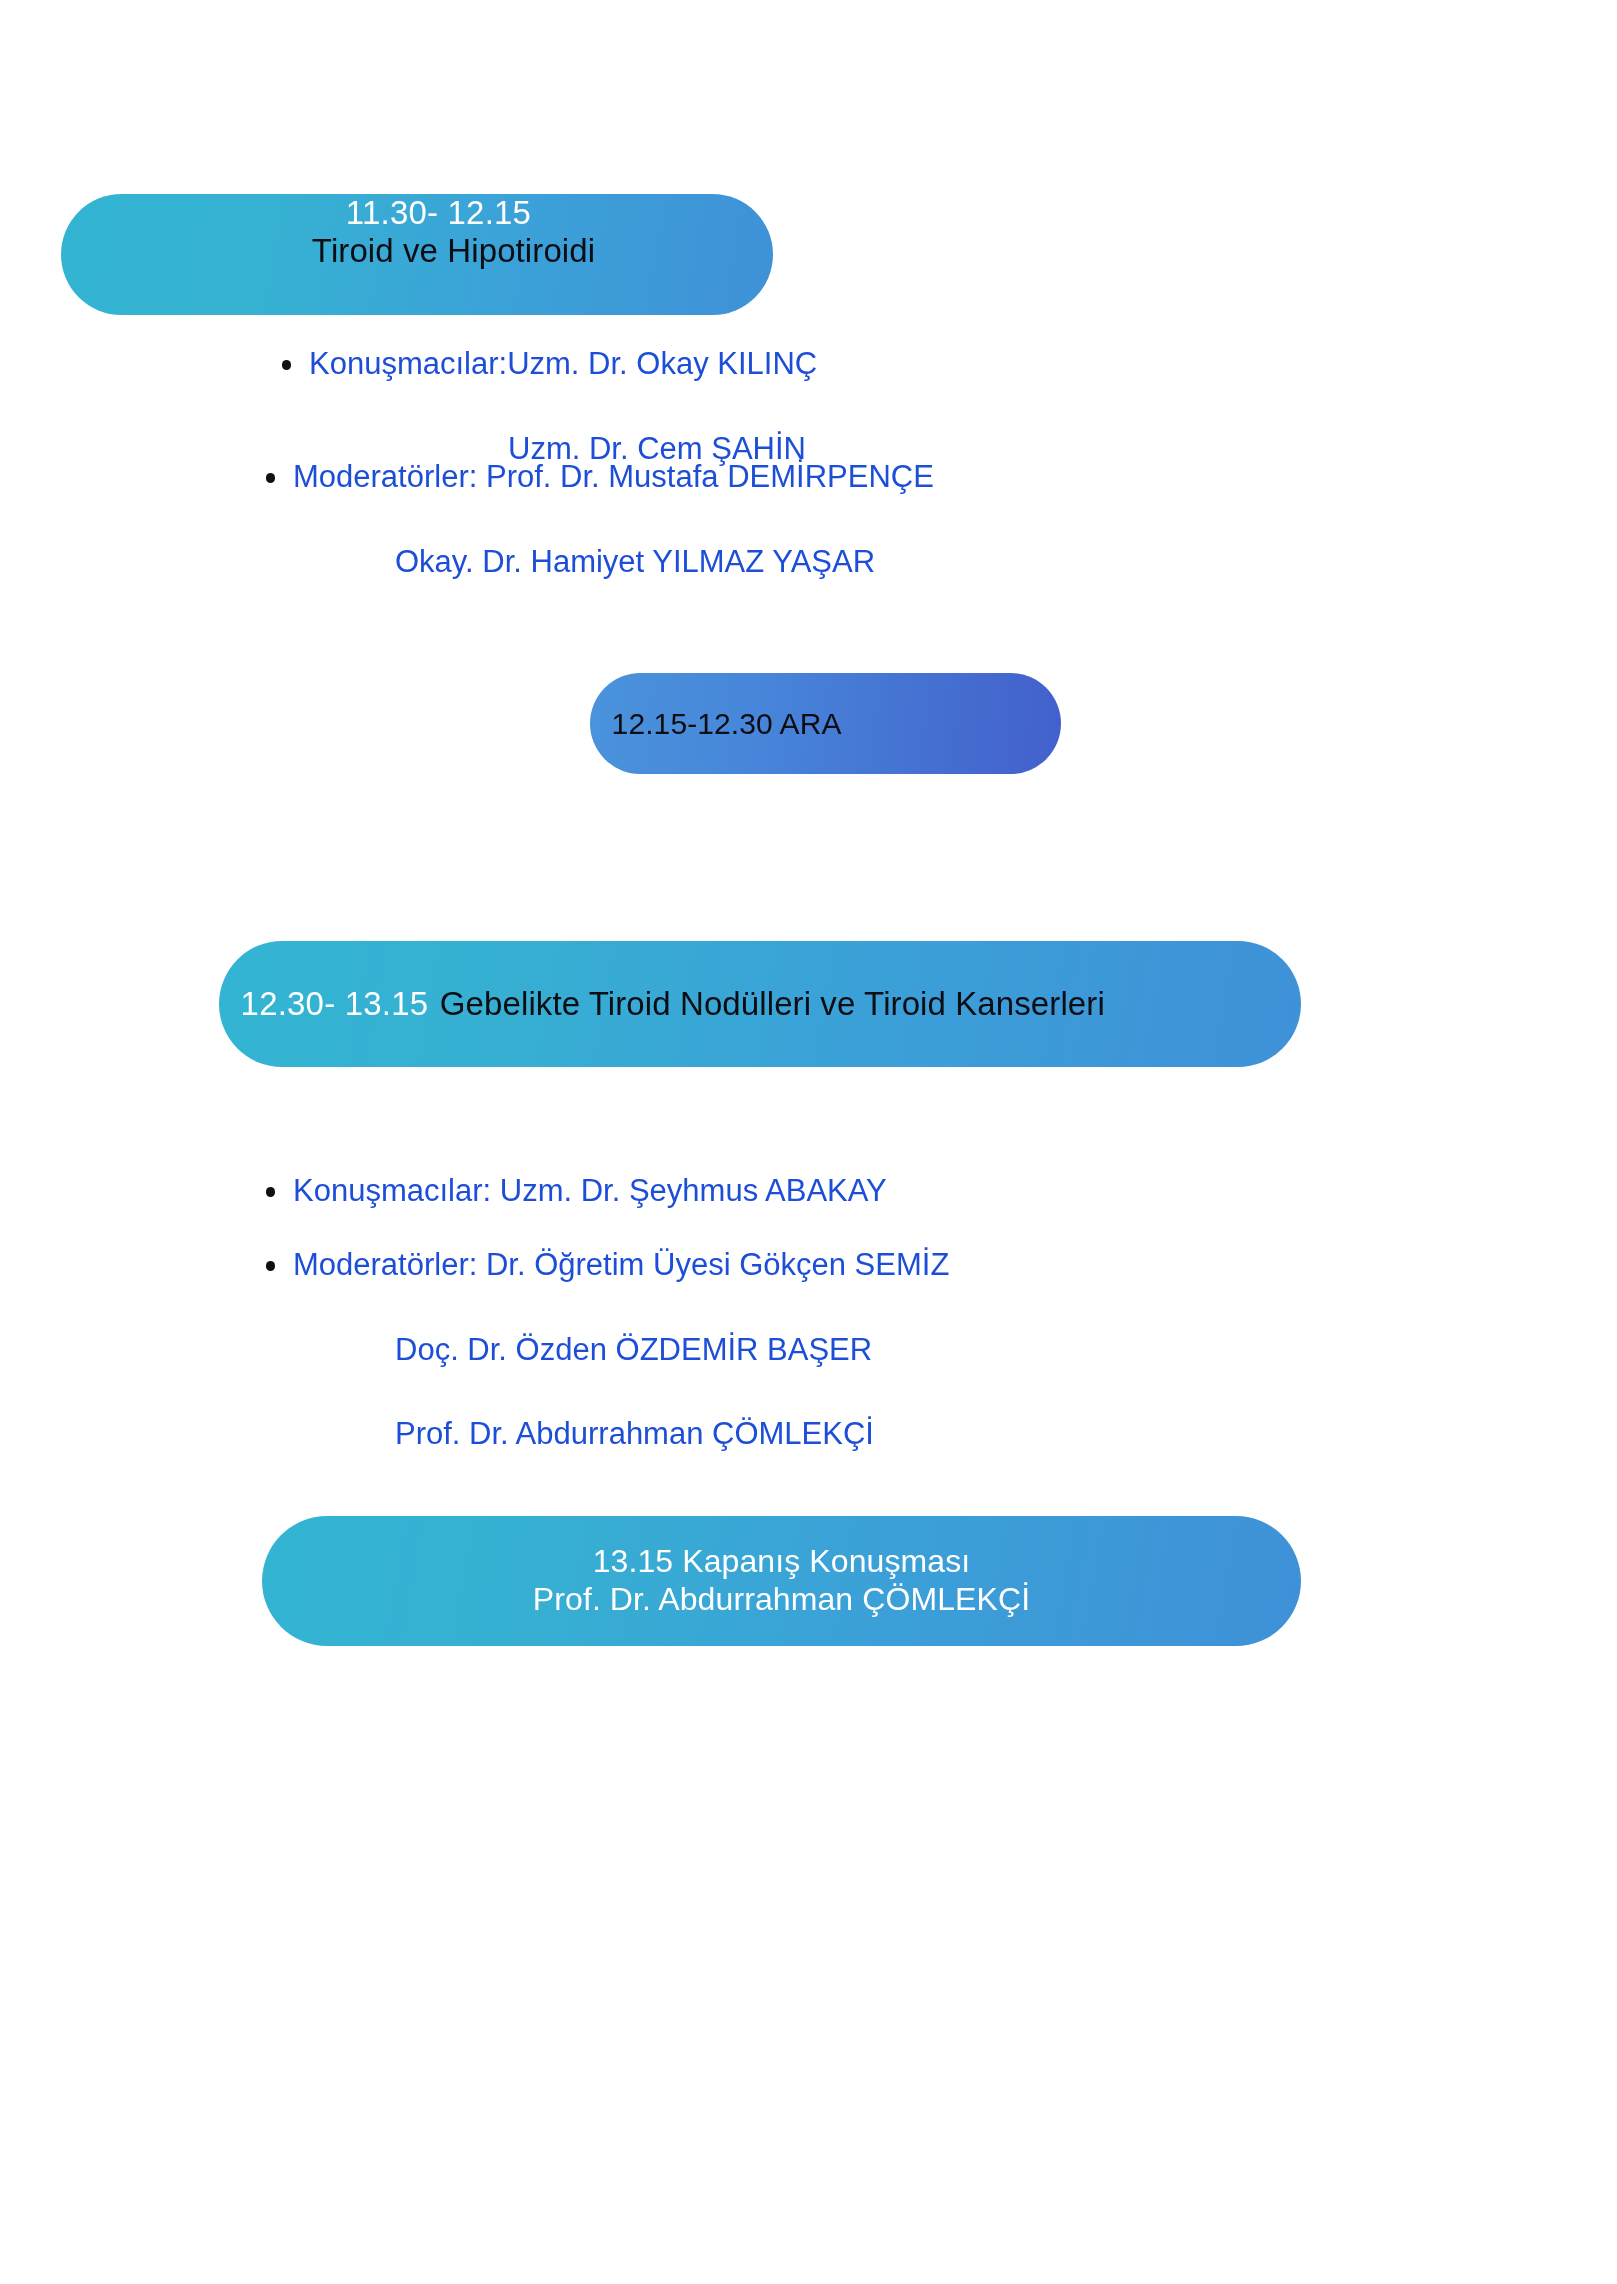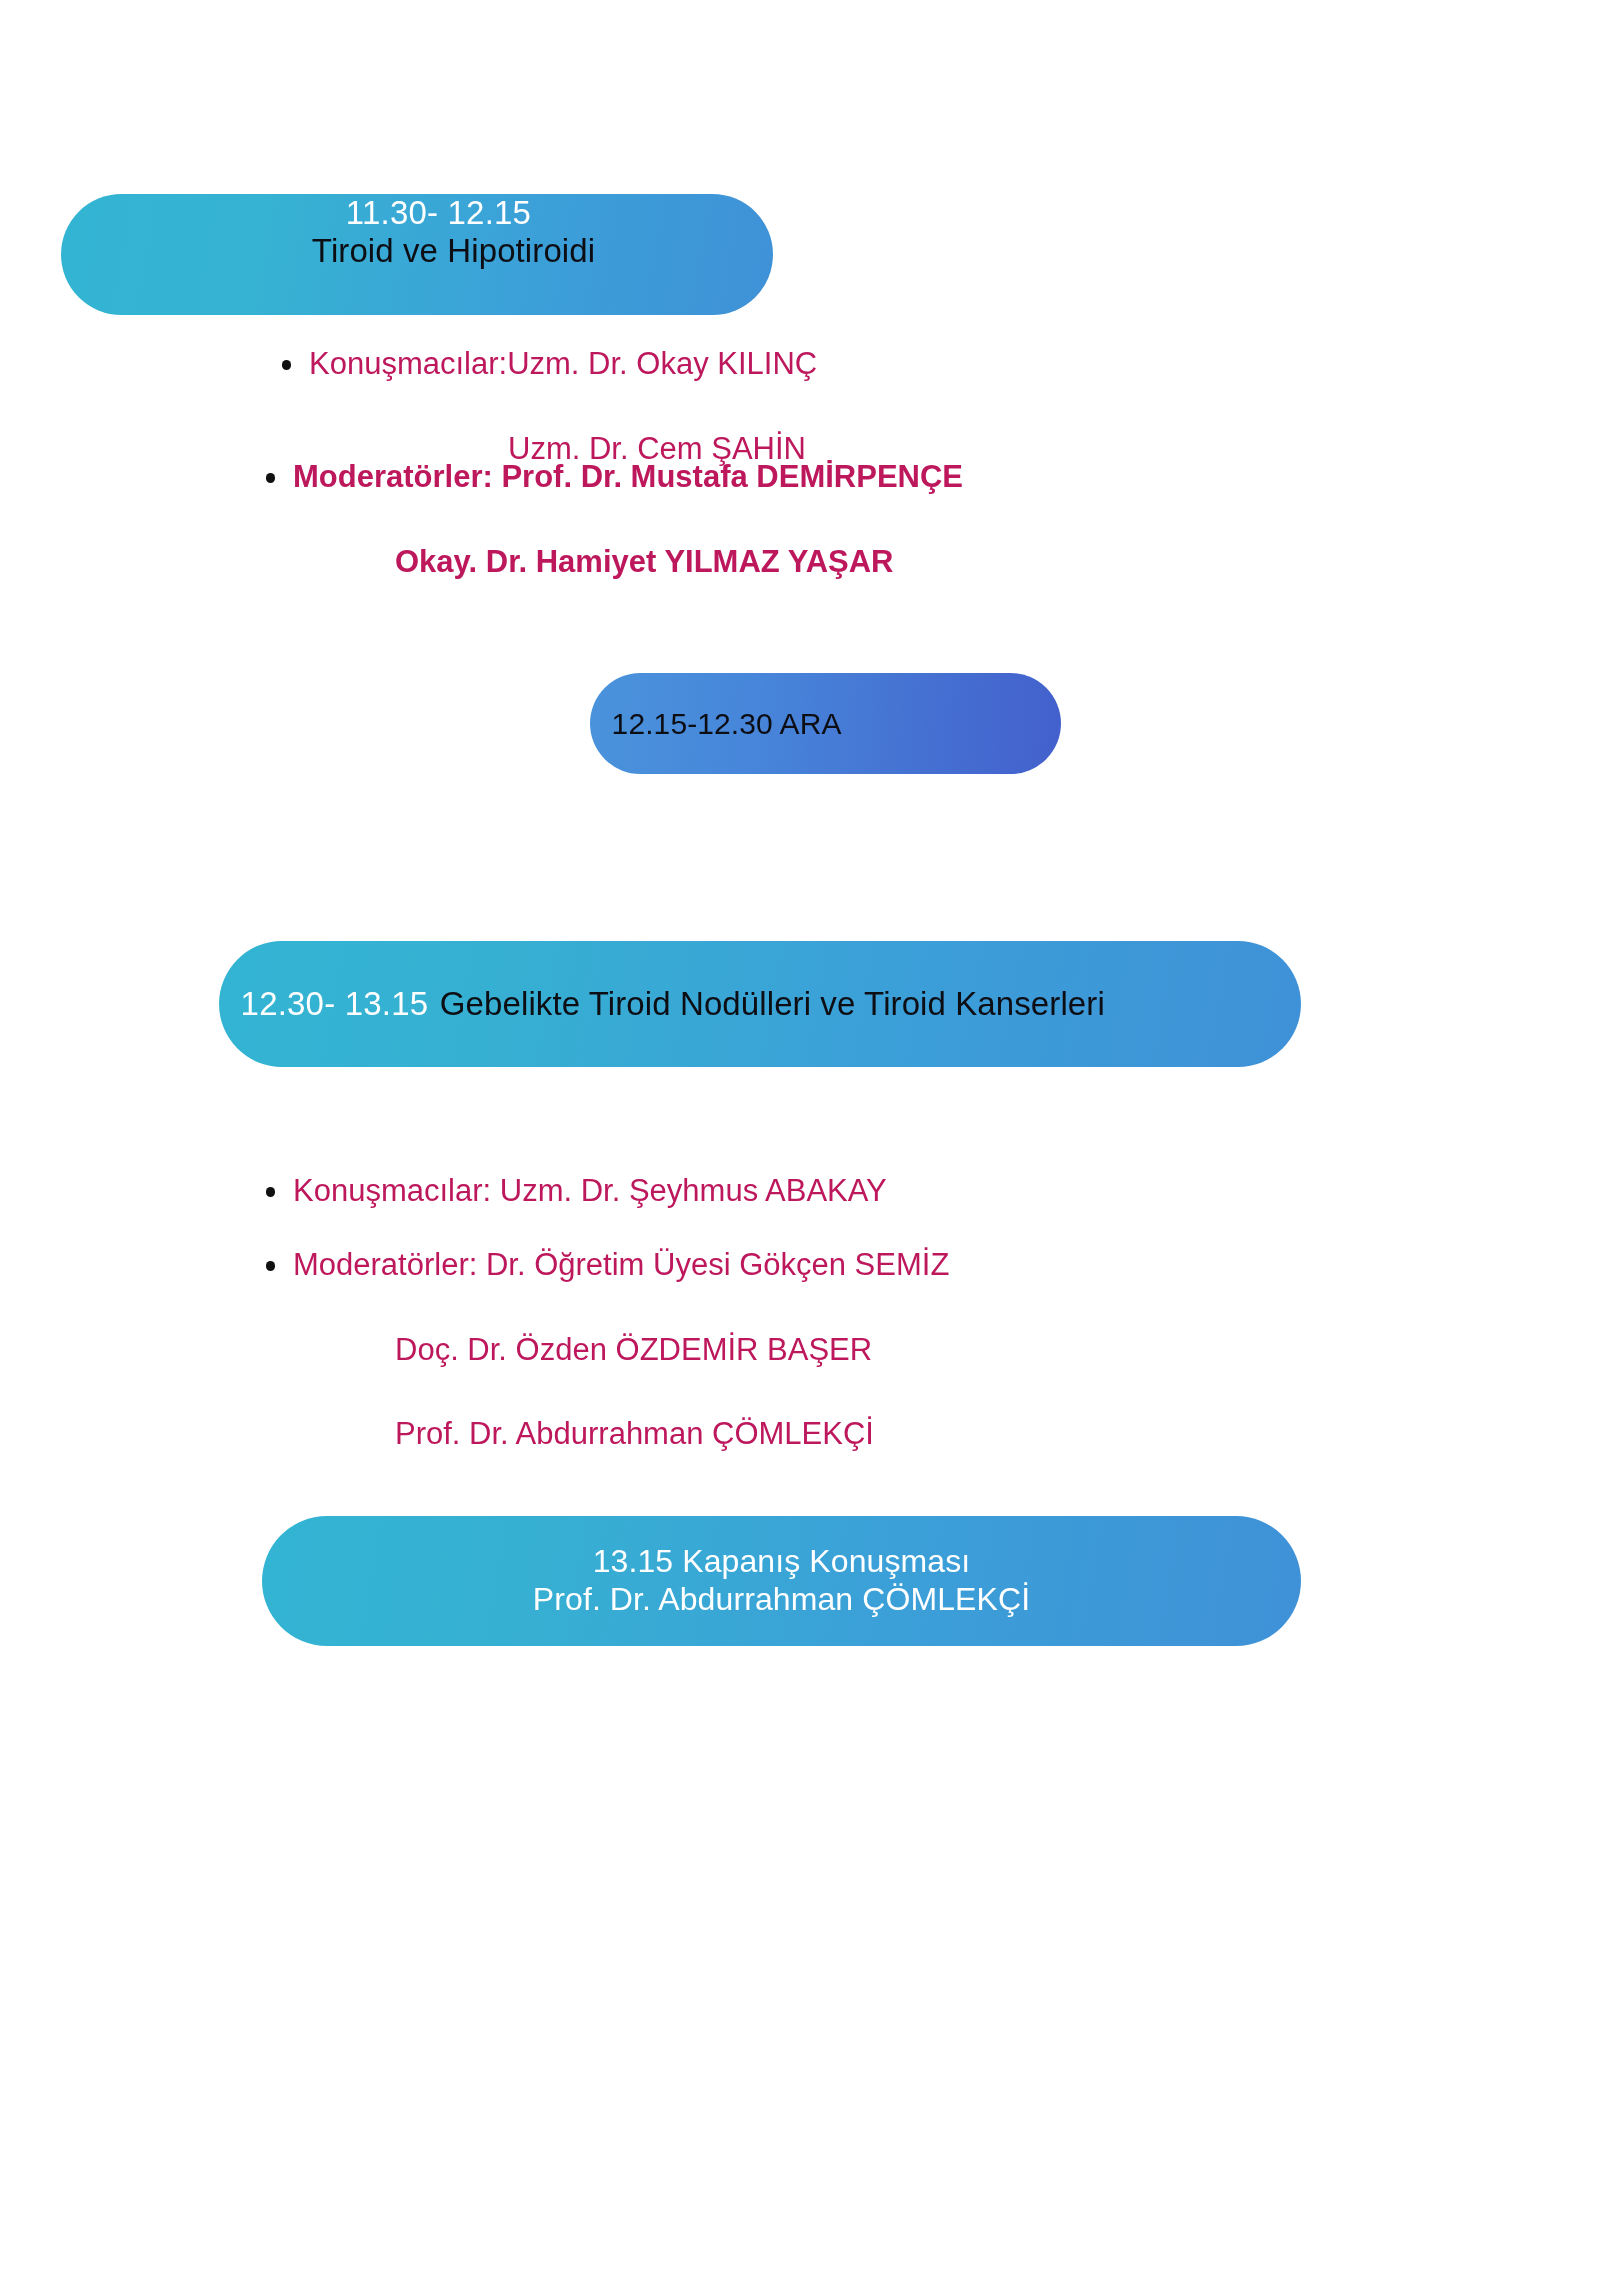--- a/index.html
+++ b/index.html
@@ -104,21 +104,21 @@
     line-height: 1.18;
     text-align: center;
     letter-spacing: 0.1px;
   }
 
   
   .bullet-block {
     position: absolute;
     font-size: 31px;
     line-height: 1.18;
-    color: #be185d;
+    color: #1d4ed8;
     white-space: nowrap;
   }
   .bullet-row {
     position: relative;
     display: block;
   }
   .bullet-dot {
     position: absolute;
     left: 0;
     top: 0.46em;
@@ -134,21 +134,21 @@
   .cont-line {
     display: block;
     white-space: nowrap;
     margin-top: 48px;
   }
 
   
   .b-s1-speakers { left: 282px; top: 346px; }
   .b-s1-speakers .cont-line { padding-left: 226px; }
 
-  .b-s1-moderators { left: 266px; top: 459px; font-weight: bold; }
+  .b-s1-moderators { left: 266px; top: 459px; }
   .b-s1-moderators .cont-line { padding-left: 129px; }
 
   
   .b-s2-speakers { left: 266px; top: 1173px; }
 
   .b-s2-moderators { left: 266px; top: 1247px; }
   .b-s2-moderators .cont-line { padding-left: 129px; }
 </style>
 </head>
 <body>

